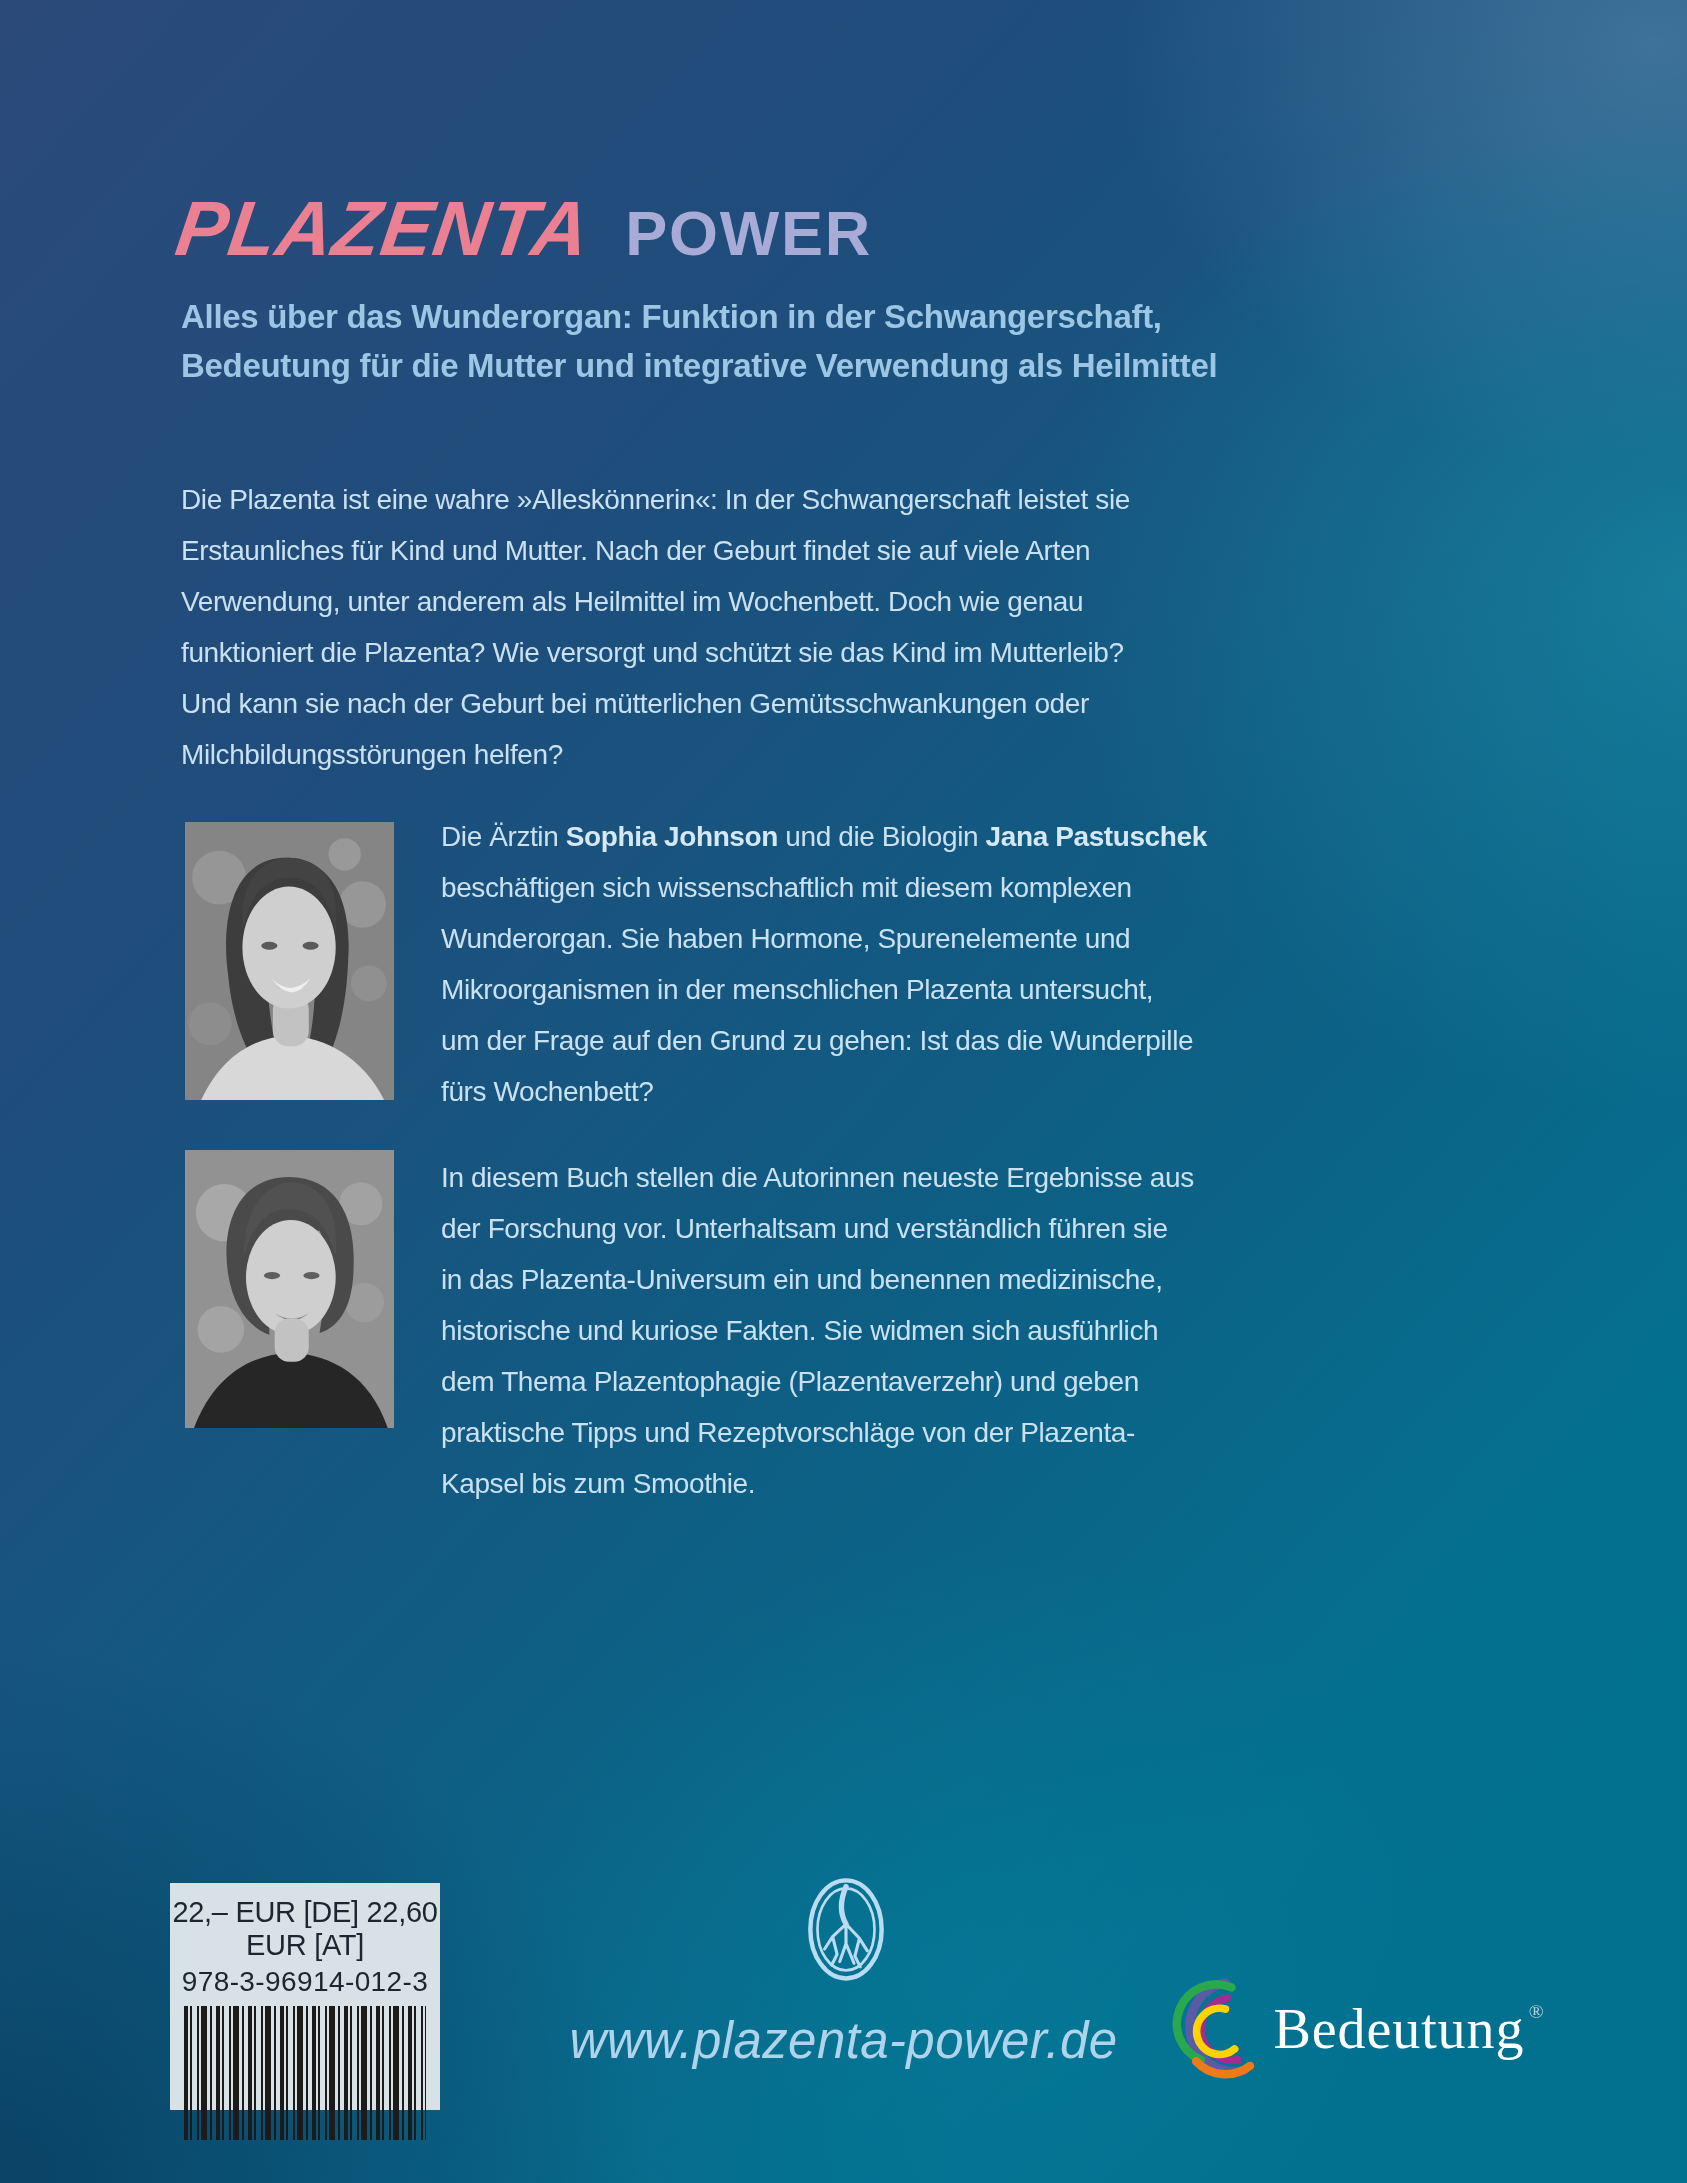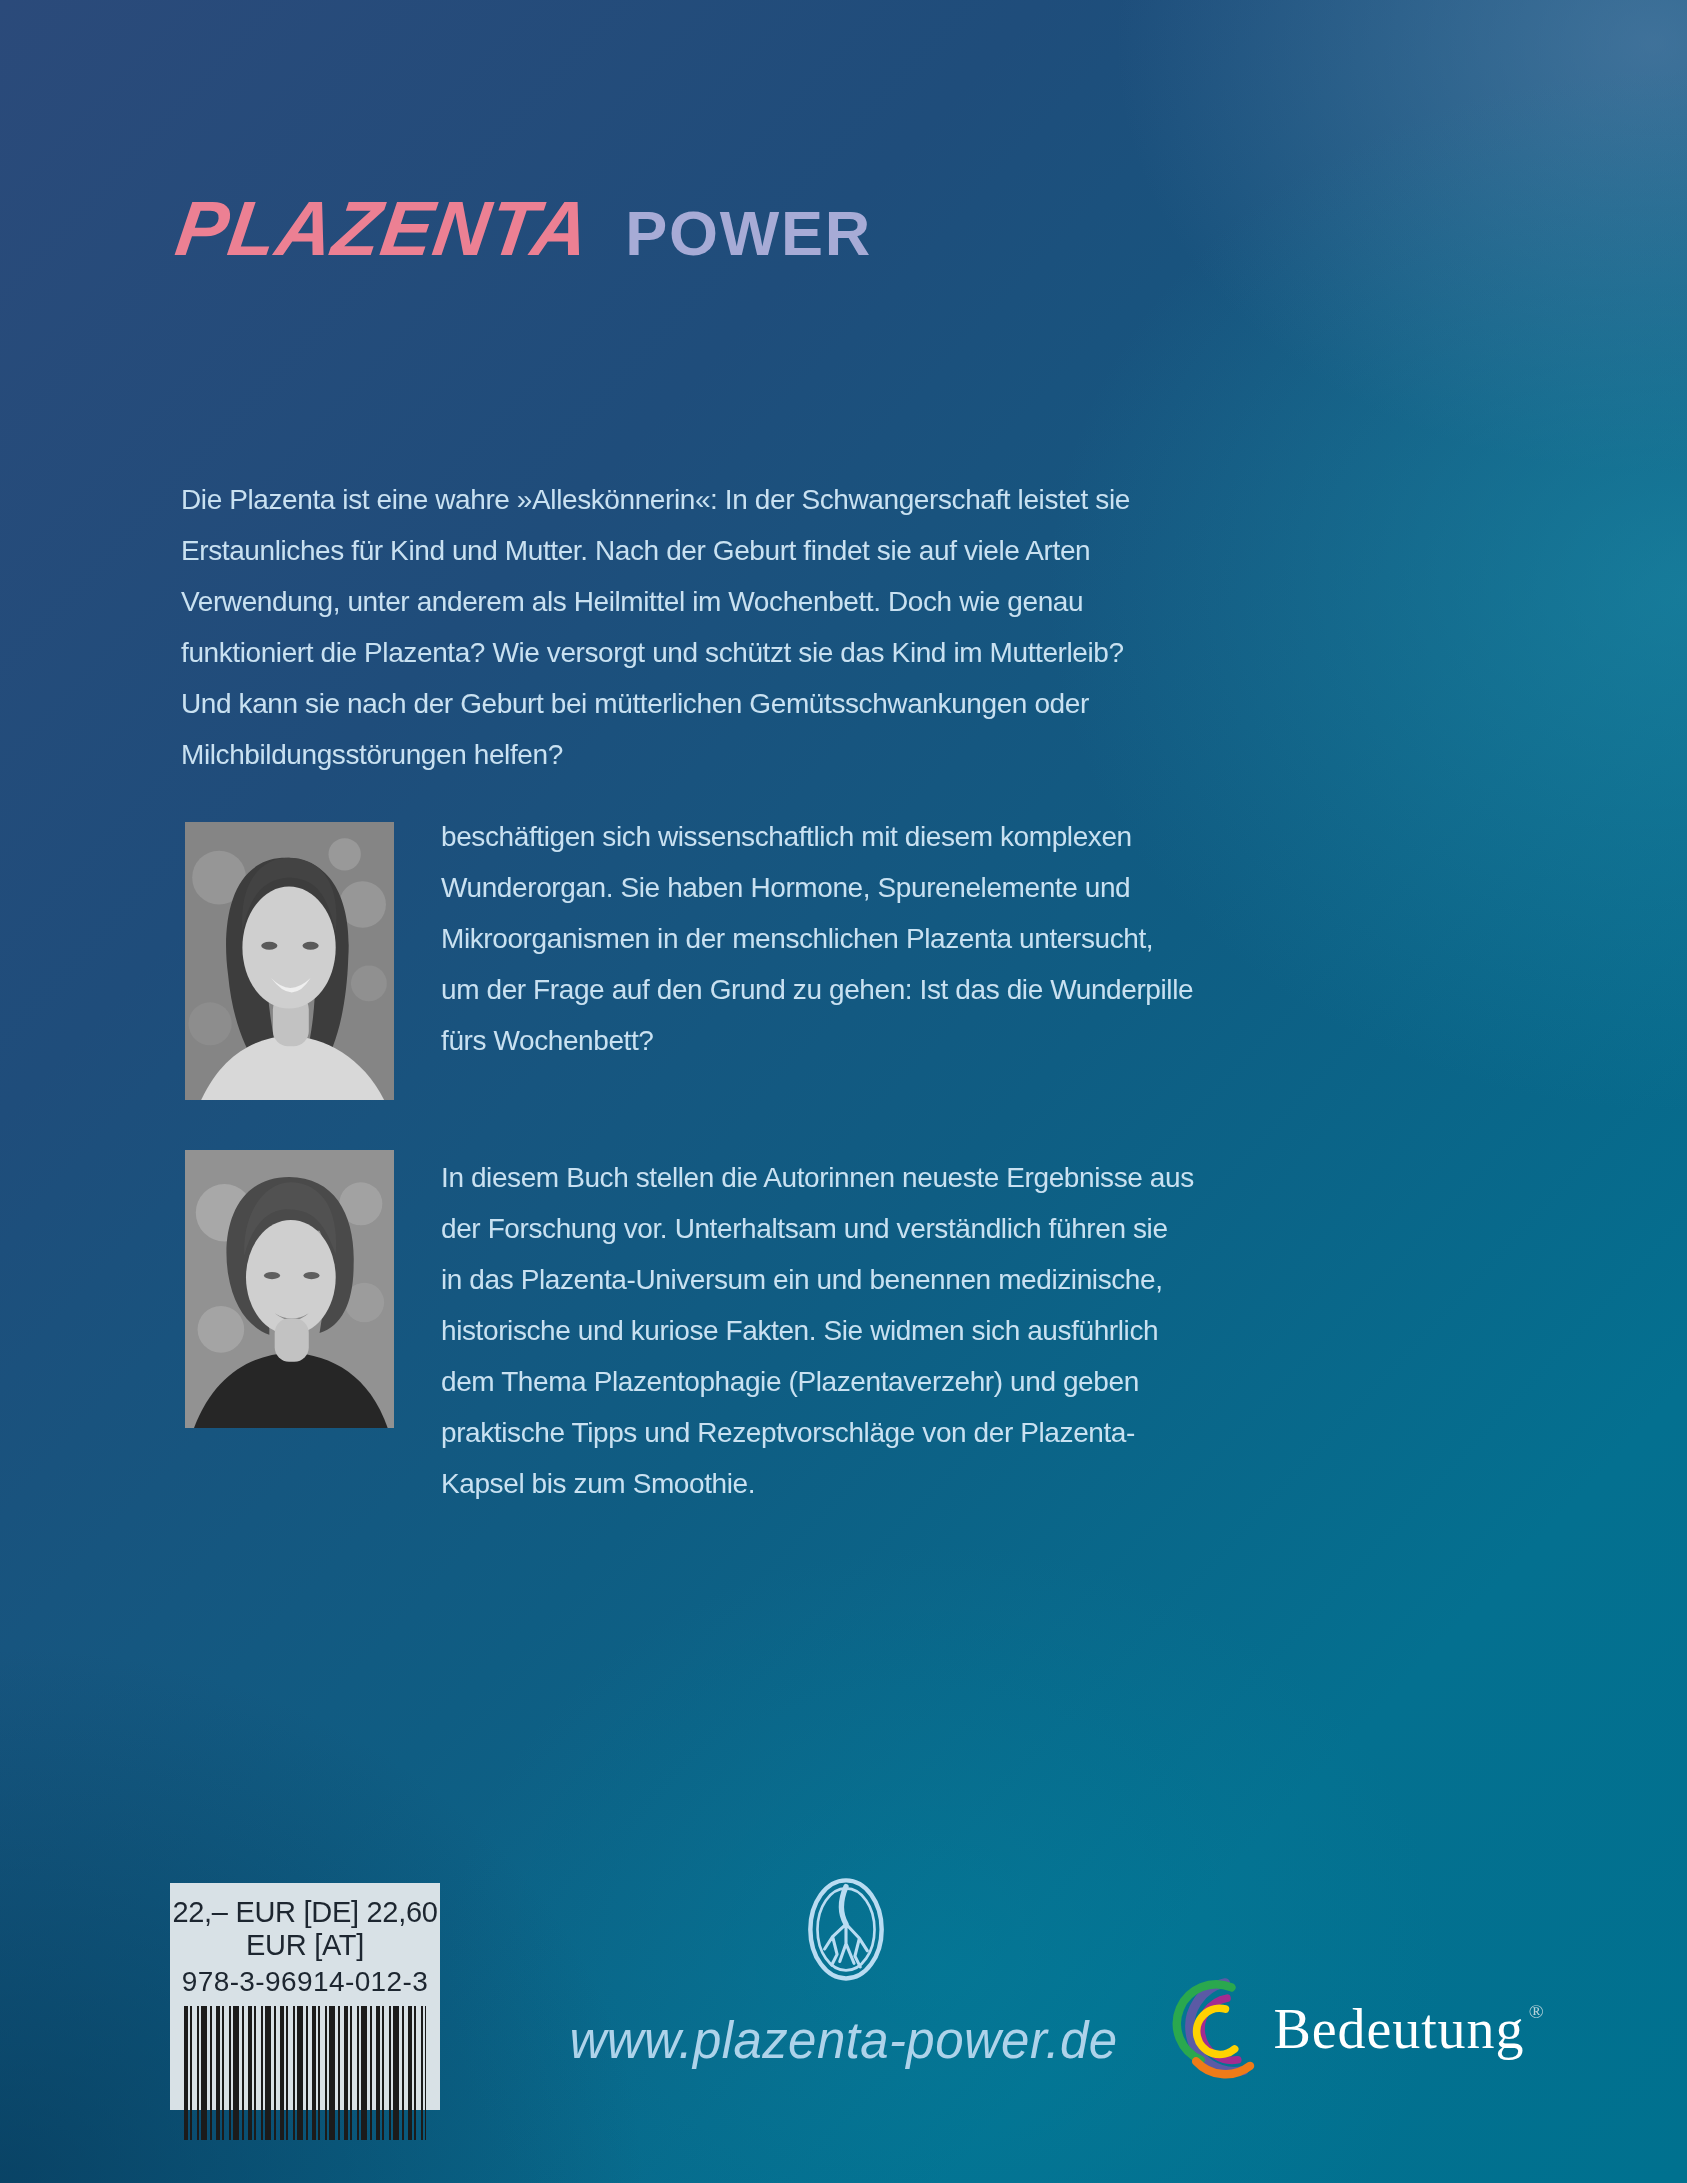--- a/index.html
+++ b/index.html
@@ -116,20 +116,22 @@
 </head>
 <body>
 
 <div class="page">
 
   <header class="brand">
     <span class="brand-plazenta">PLAZENTA</span>
     <span class="brand-power">POWER</span>
   </header>
 
+  <div class="subtitle lines">Alles über das Wunderorgan: Funktion in der Schwangerschaft,
+Bedeutung für die Mutter und integrative Verwendung als Heilmittel</div>
 
   <div class="intro copy lines">Die Plazenta ist eine wahre »Alleskönnerin«: In der Schwangerschaft leistet sie
 Erstaunliches für Kind und Mutter. Nach der Geburt findet sie auf viele Arten
 Verwendung, unter anderem als Heilmittel im Wochenbett. Doch wie genau
 funktioniert die Plazenta? Wie versorgt und schützt sie das Kind im Mutterleib?
 Und kann sie nach der Geburt bei mütterlichen Gemütsschwankungen oder
 Milchbildungsstörungen helfen?</div>
 
   <figure class="photo photo1" style="margin:0;">
     <svg viewBox="0 0 233 310" preserveAspectRatio="none">
@@ -164,20 +166,21 @@
       <path d="M66,118 C64,66 92,34 120,36 C152,38 172,66 168,116 C154,78 142,66 112,66 C88,68 74,88 66,118 Z" fill="#515151"></path>
       <ellipse cx="97" cy="140" rx="9" ry="4" fill="#5f5f5f"></ellipse>
       <ellipse cx="141" cy="140" rx="9" ry="4" fill="#5f5f5f"></ellipse>
       <path d="M100,182 Q119,194 138,182 Q120,198 100,182 Z" fill="#8c8c8c"></path>
       <path d="M10,310 C32,252 72,228 118,226 C164,228 206,252 226,310 Z" fill="#262626"></path>
       <rect x="100" y="188" width="38" height="48" rx="16" fill="#c2c2c2"></rect>
     </svg>
   </figure>
 
   <div class="author-para copy">
+    <div><span>Die Ärztin </span><b>Sophia Johnson</b><span> und die Biologin </span><b>Jana Pastuschek</b></div>
     <div class="lines">beschäftigen sich wissenschaftlich mit diesem komplexen
 Wunderorgan. Sie haben Hormone, Spurenelemente und
 Mikroorganismen in der menschlichen Plazenta untersucht,
 um der Frage auf den Grund zu gehen: Ist das die Wunderpille
 fürs Wochenbett?</div>
   </div>
 
   <div class="book-para copy lines">In diesem Buch stellen die Autorinnen neueste Ergebnisse aus
 der Forschung vor. Unterhaltsam und verständlich führen sie
 in das Plazenta-Universum ein und benennen medizinische,

